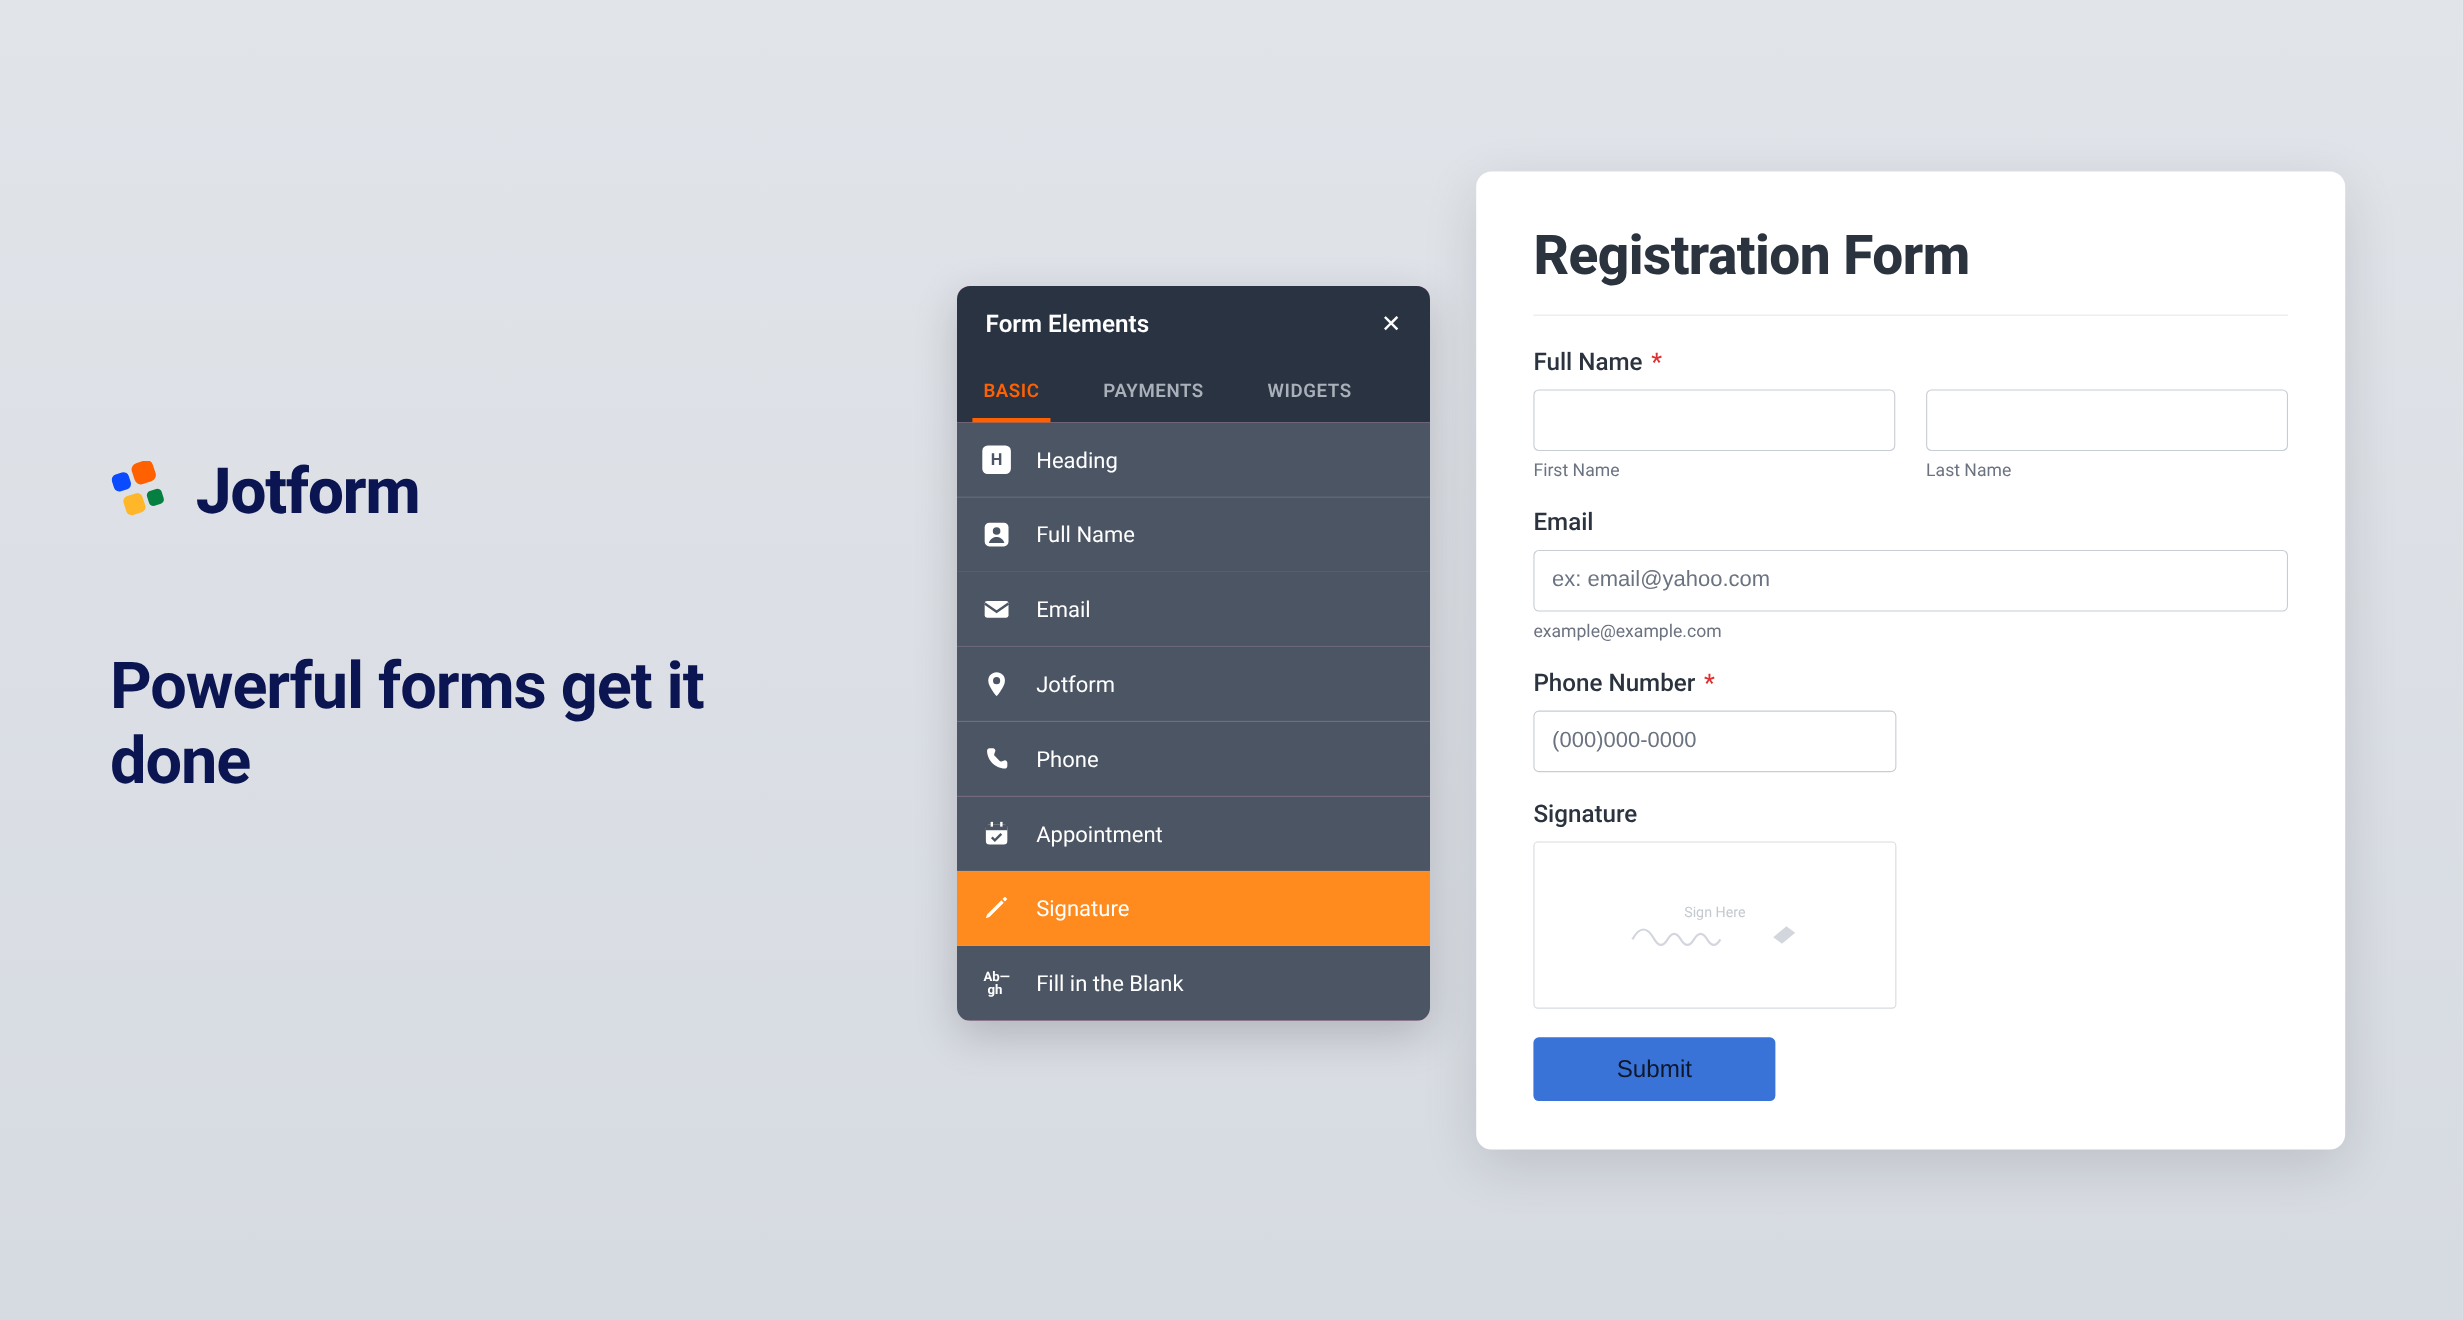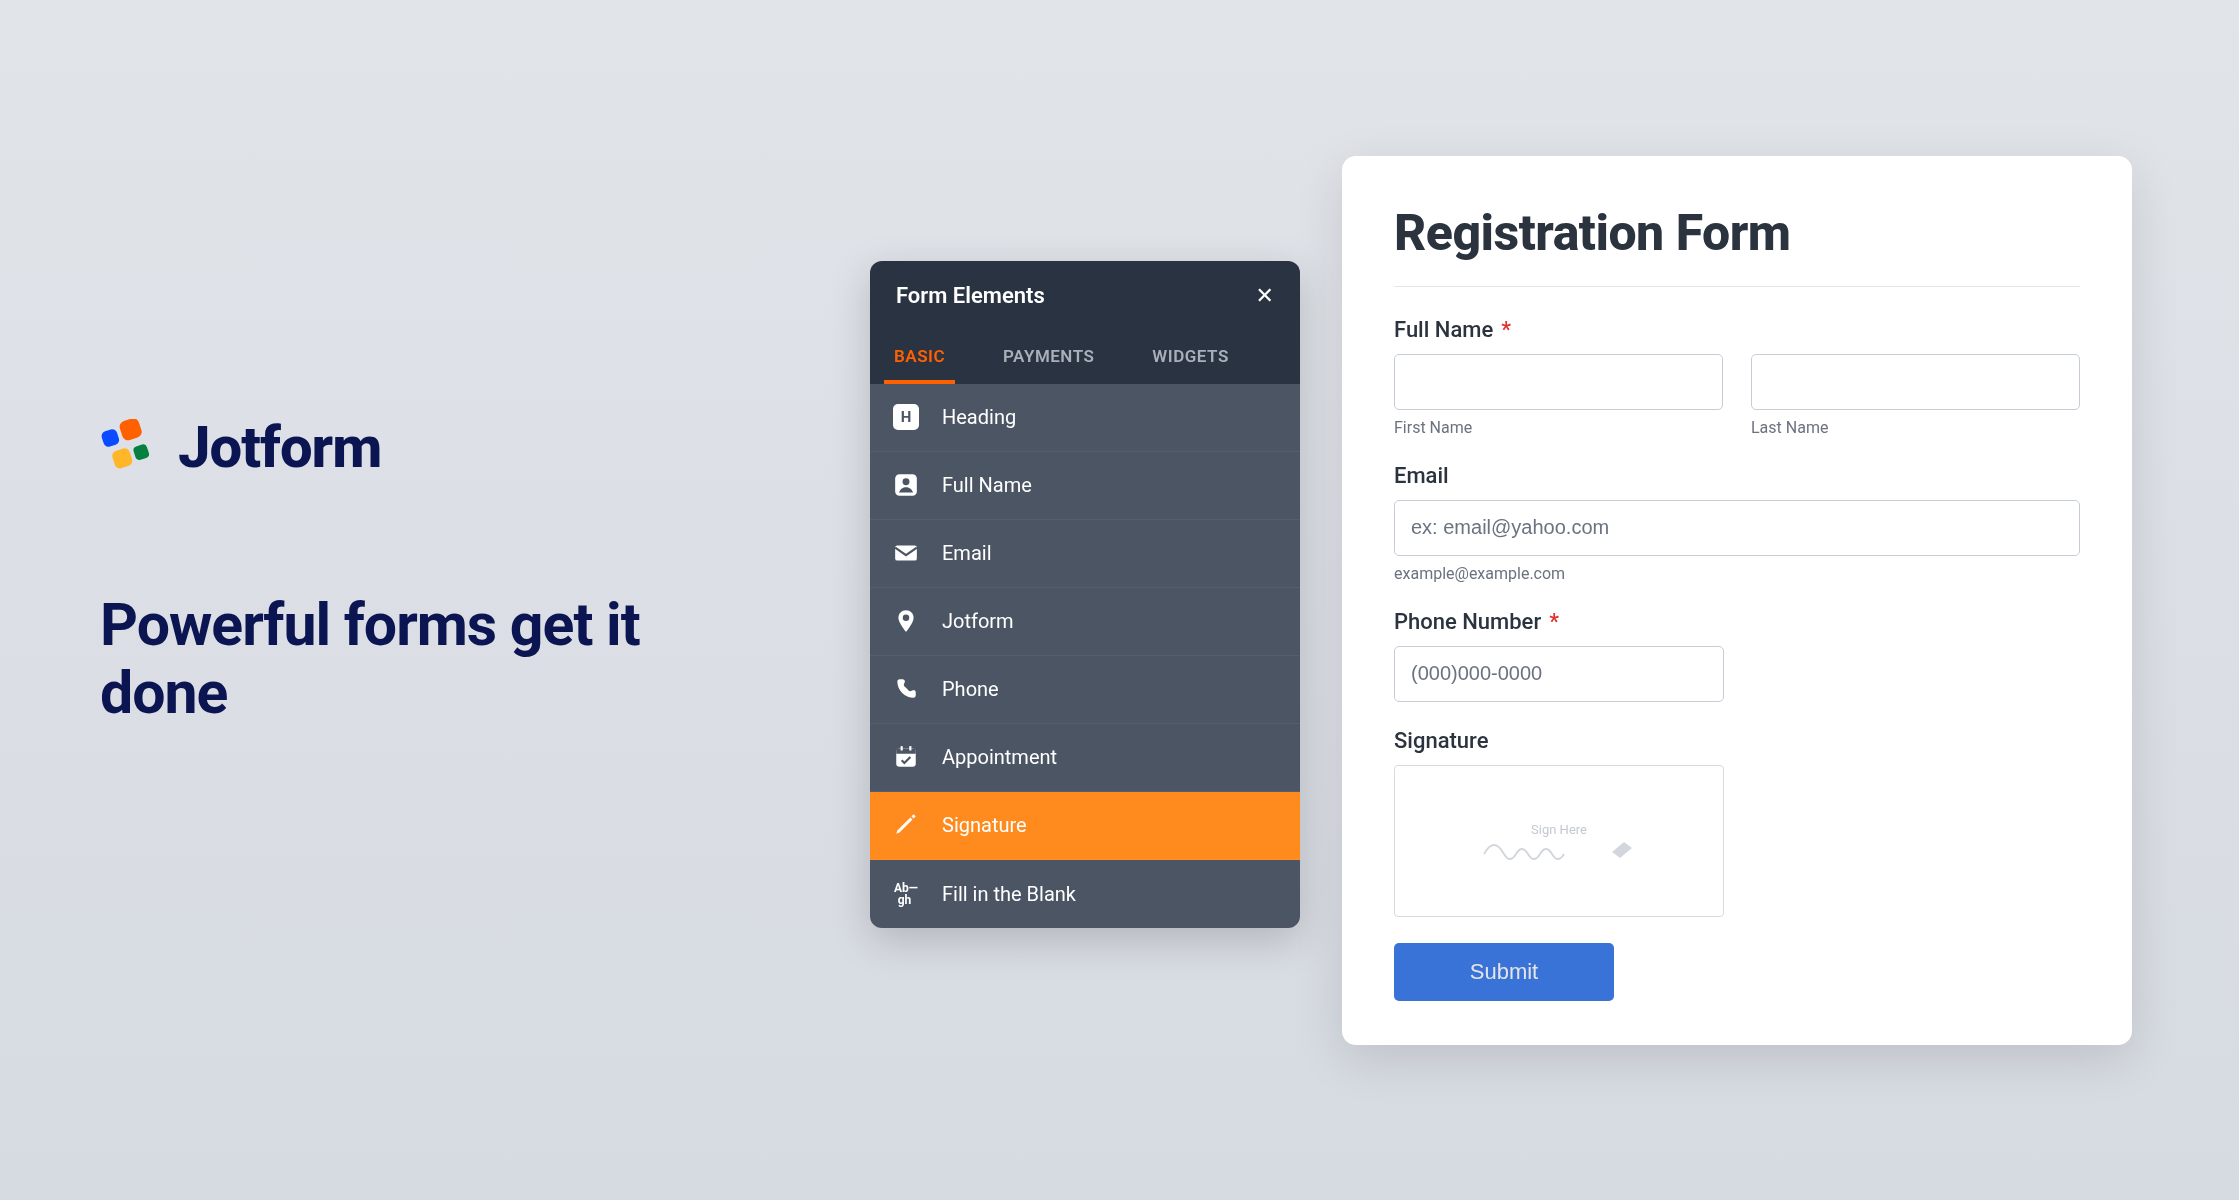--- a/index.html
+++ b/index.html
@@ -178,21 +178,21 @@
     border-radius: 4px;
     display:flex; align-items:center; justify-content:center;
     flex-direction: column;
     color:#c4c9d0;
   }
   .sig-box svg { width: 190px; height: 54px; }
   .submit-btn {
     width: 220px;
     height: 58px;
     background: #3a73d8;
-    color: #e5e5e5;
+    color: #0f172a;
     font-size: 22px;
     font-weight: 500;
     border: none;
     border-radius: 5px;
     cursor: pointer;
   }
 </style>
 </head>
 <body style="transform: scale(1);">
 

